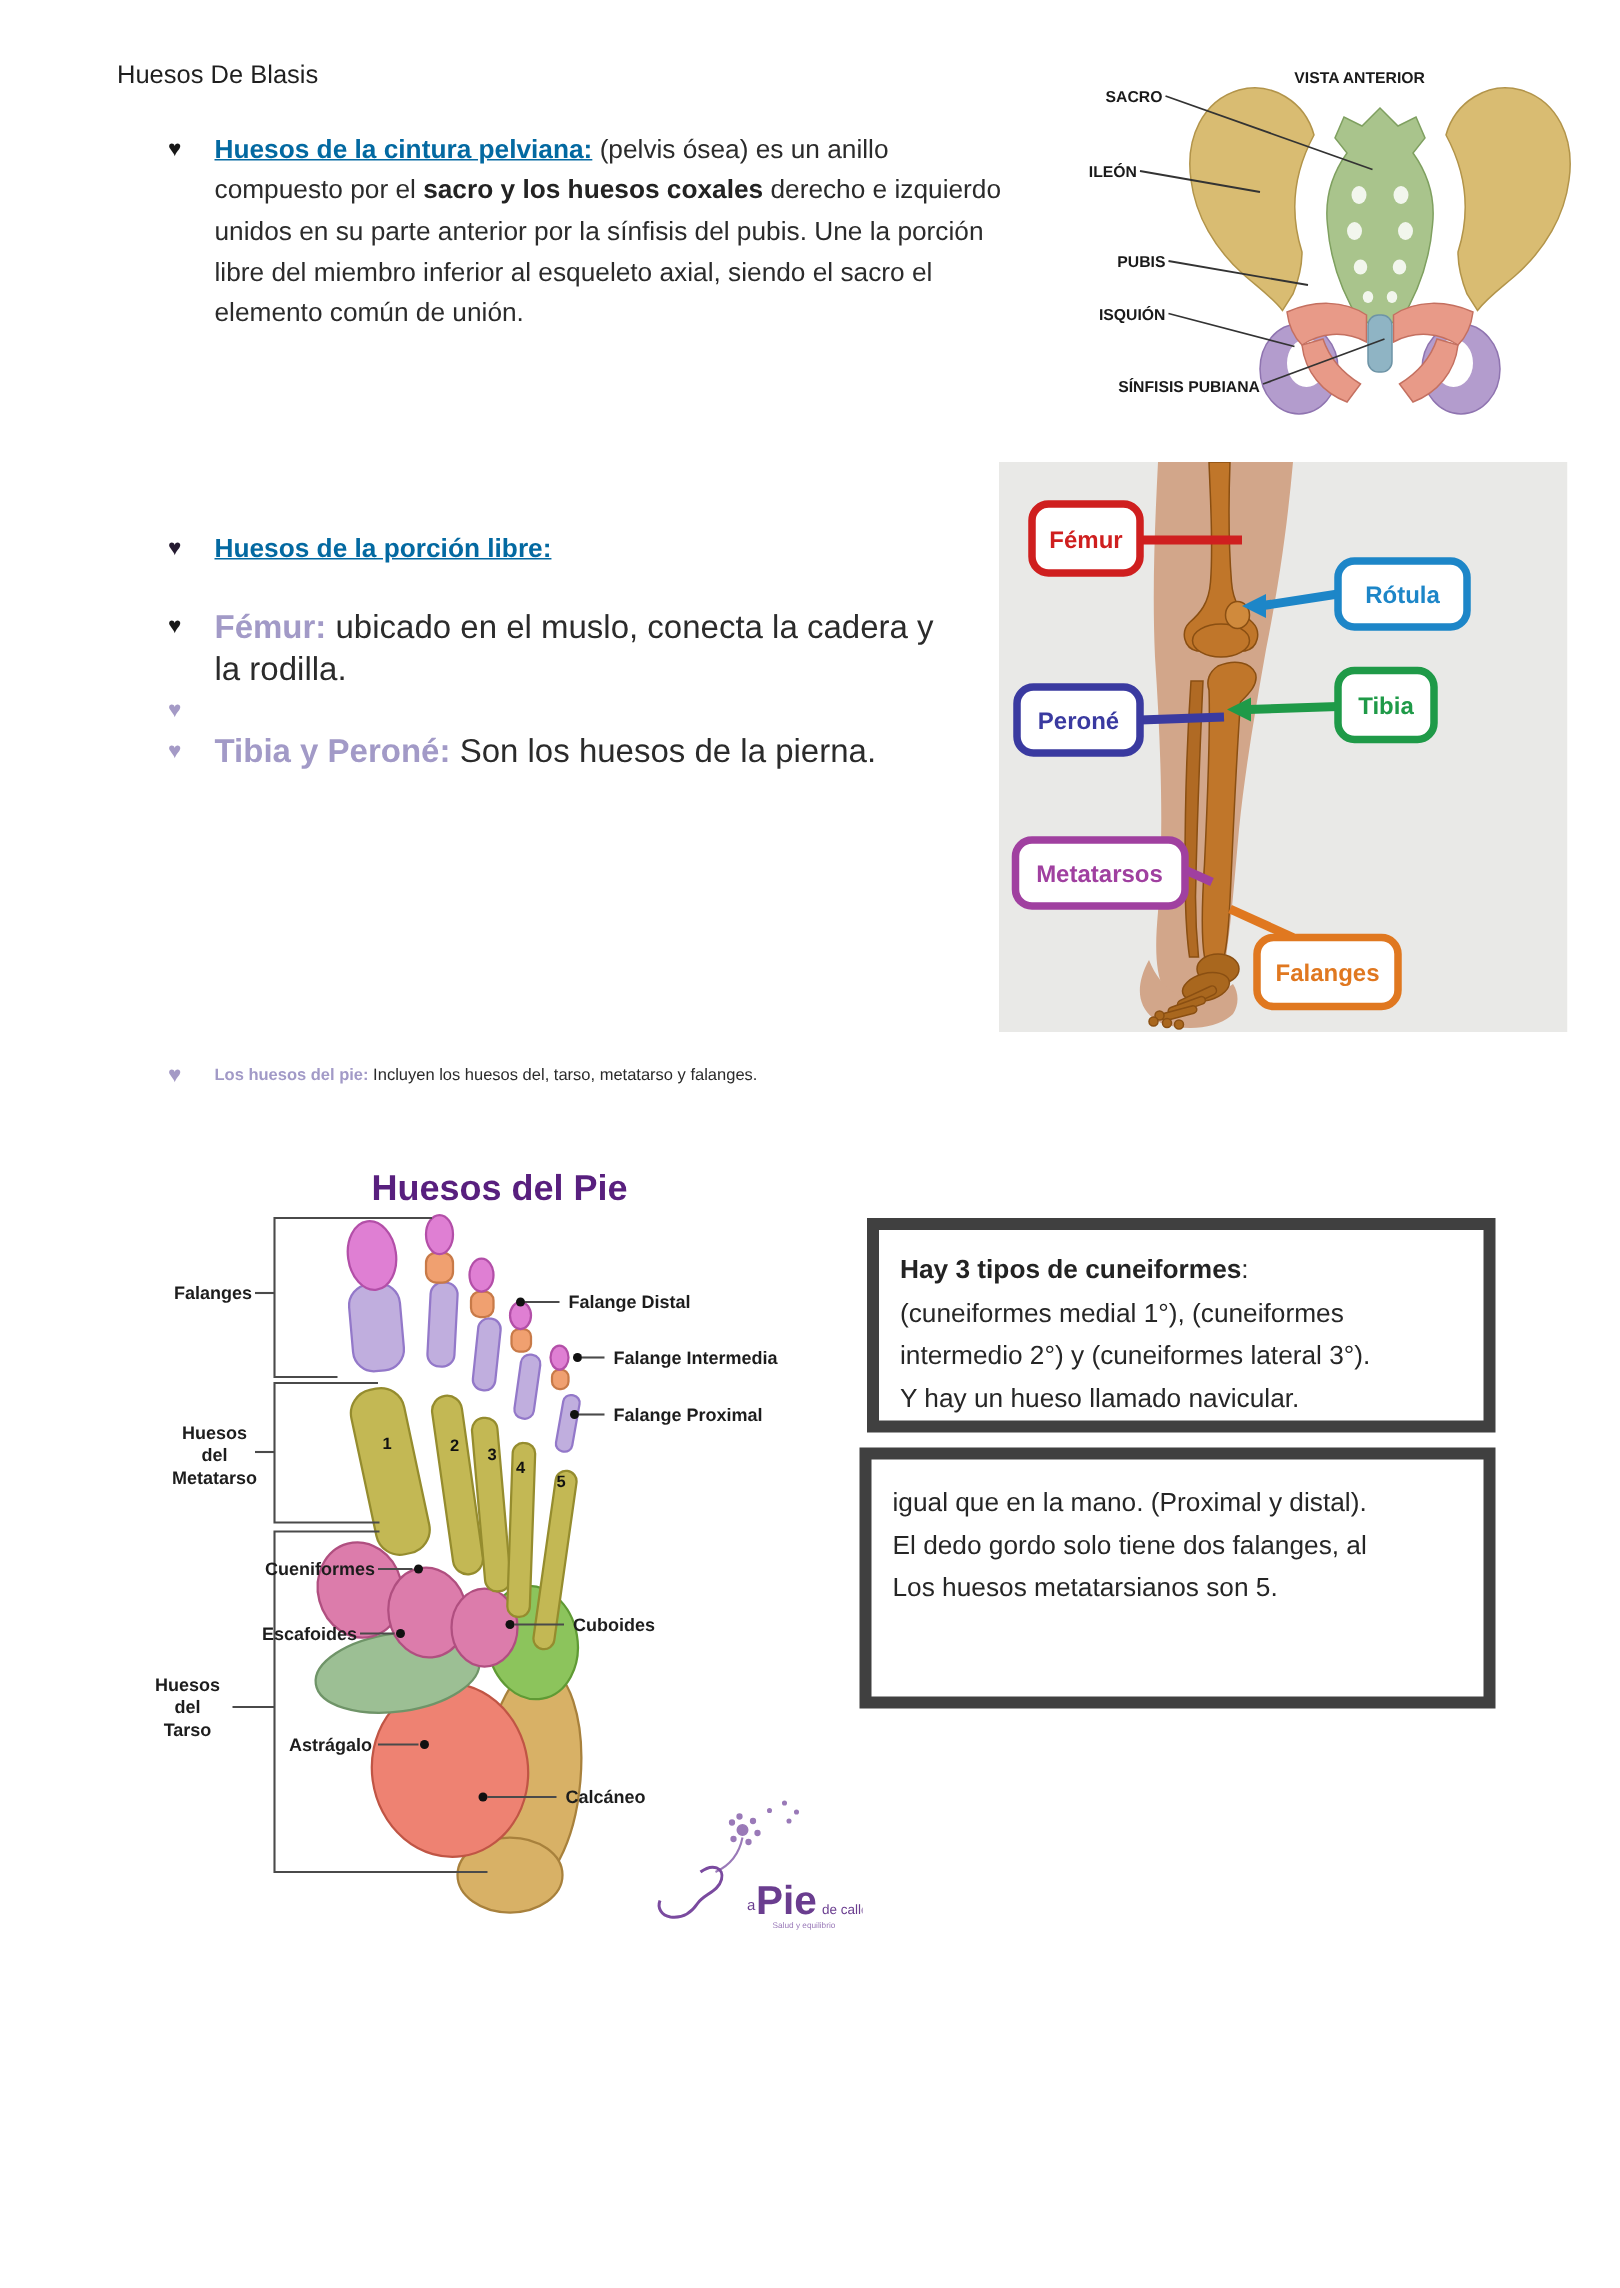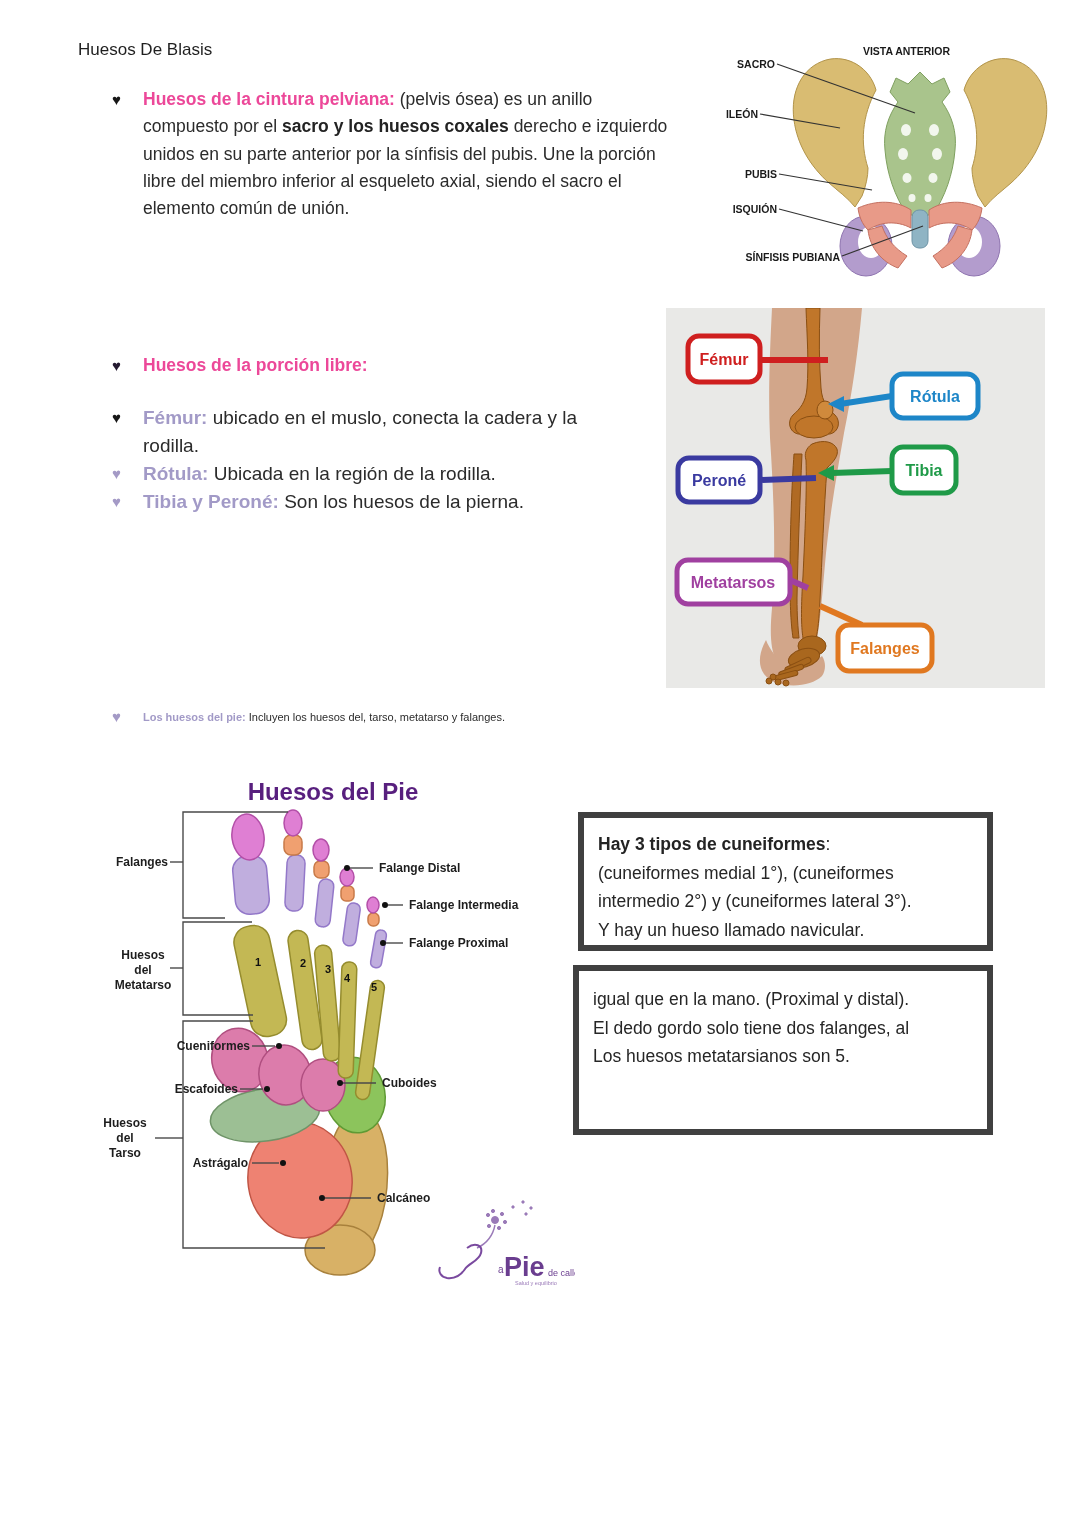--- a/index.html
+++ b/index.html
@@ -9,41 +9,41 @@
   }
   .abs{position:absolute;}
   
   .author{left:78px; top:40px; font-size:17px; color:#1f1f1f;}
   .bullet-row{display:flex; align-items:flex-start;}
   .heart{flex:none; width:31px; font-size:15px; line-height:27px; color:#171717;}
   .heart.dkpurple{color:#241a30;}
   .heart.light{color:#a49ac6;}
   .intro{left:112px; top:86px; width:590px;}
   .intro .txt{width:532px; font-size:17.5px; line-height:27.3px;}
-  .h-purple{color:#ec4899; font-weight:bold;}
+  .h-purple{color:#0369a1; font-weight:bold;text-decoration:underline;}
   .b{font-weight:bold; color:#232323;text-align:right;}
   .sec-head{left:112px; top:352px;}
   .sec-head .txt{font-size:17.5px; line-height:27px;}
   .items{left:112px; top:404px; width:560px;}
   .items .bullet-row{margin:0;}
-  .items .txt{width:480px; font-size:19px; line-height:28px;}
+  .items .txt{width:480px; font-size:22px; line-height:28px;}
   .term{color:#a29ac7; font-weight:bold;}
   .pie-row{left:112px; top:703px; width:900px;}
   .pie-row .txt{font-size:11px; line-height:28px;}
   
   .pelvis-fig{left:690px; top:28px;}
   .leg-fig{left:666px; top:308px;}
   .foot-fig{left:55px; top:755px;}
   svg text{font-family:"Liberation Sans","DejaVu Sans",sans-serif;}
   .anat-lbl{font-size:10.5px; font-weight:bold; fill:#1a1a1a;}
   .foot-lbl-l{font-size:12px; font-weight:bold; fill:#1d1d1d;}
   .foot-lbl-r{font-size:12px; font-weight:600; fill:#1d1d1d;}
   .leg-box-txt{font-size:16px; font-weight:bold;}
   
-  .note{border:6px solid #404040; background:#fff; font-size:17.5px; line-height:28.5px; color:#262626;}
+  .note{border:8px solid #404040; background:#fff; font-size:17.5px; line-height:28.5px; color:#262626;}
   .note1{left:578px; top:812px; width:375px; height:103px; padding:12px 14px;}
   .note2{left:573px; top:965px; width:380px; height:130px; padding:14px 14px;}
 </style>
 </head>
 <body>
 
 <div id="page">
 
   <div class="abs author">Huesos De Blasis</div>
 
@@ -112,21 +112,20 @@
     <div class="txt h-purple">Huesos de la porción libre:</div>
   </div>
 
   <div class="abs items">
     <div class="bullet-row">
       <span class="heart">♥</span>
       <div class="txt"><span class="term">Fémur:</span><span> ubicado en el muslo, conecta la cadera y la rodilla.</span></div>
     </div>
     <div class="bullet-row">
       <span class="heart light">♥</span>
-      <div class="txt"><span class="term">Rótula:</span><span> Ubicada en la región de la rodilla.</span></div>
     </div>
     <div class="bullet-row">
       <span class="heart light">♥</span>
       <div class="txt"><span class="term">Tibia y Peroné:</span><span> Son los huesos de la pierna.</span></div>
     </div>
   </div>
 
   <svg class="abs leg-fig" width="379" height="380" viewBox="0 0 379 380">
     <rect x="0" y="0" width="379" height="380" fill="#e9e9e7"></rect>
 

